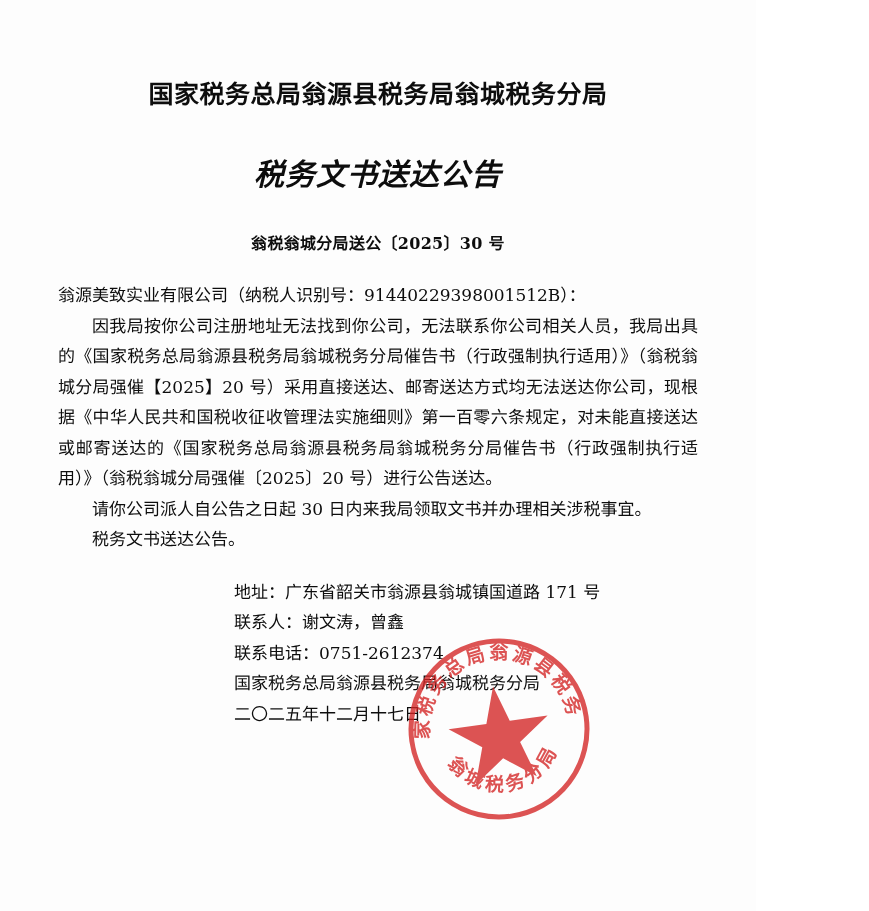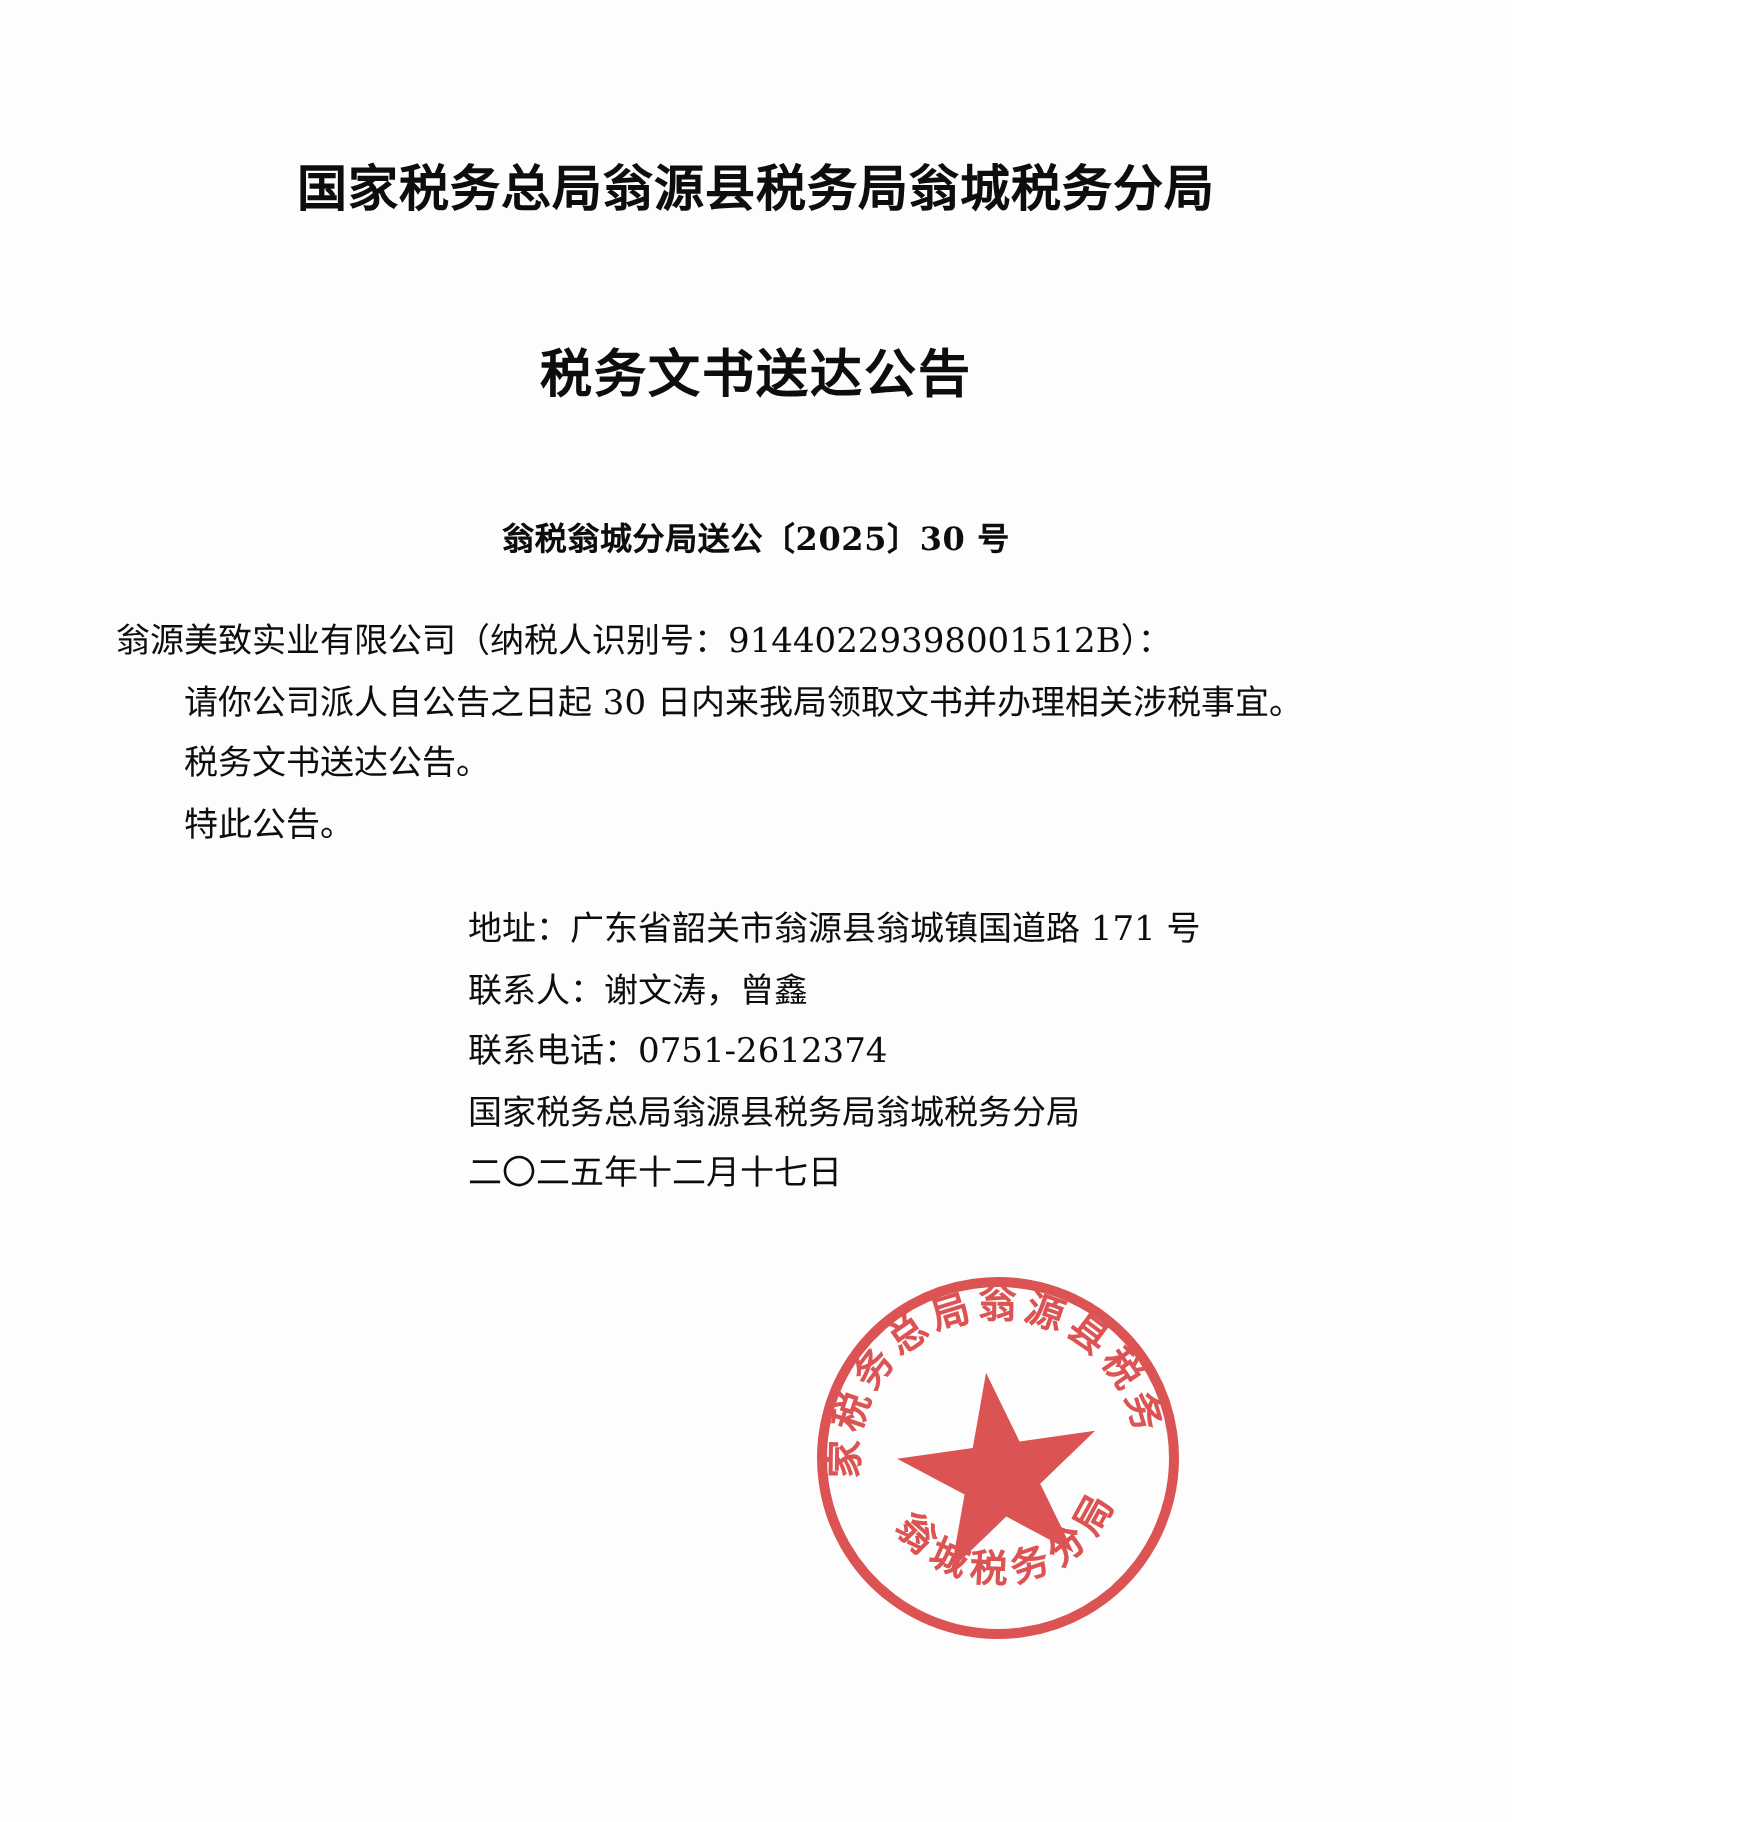--- a/index.html
+++ b/index.html
@@ -27,26 +27,27 @@
     text-align: center;
     font-size: 25px;
     font-weight: bold;
     letter-spacing: 0.5px;
     margin: 0;
     padding-top: 78px;
     line-height: 34px;
   }
   .doc-subtitle {
     text-align: center;
-    font-size: 26px;
+    font-size: 30px;
     font-weight: bold;
     letter-spacing: 1px;
-    margin: 13px;
+    margin: 0;
     padding-top: 46px;
     line-height: 34px;
+    font-style: italic;
   }
   .doc-number {
     text-align: center;
     font-size: 16px;
     font-weight: bold;
     margin: 0;
     padding-top: 38px;
     letter-spacing: 0.3px;
   }
   .body-block {
@@ -101,23 +102,23 @@
 <div class="page">
 
   <h1 class="doc-title">国家税务总局翁源县税务局翁城税务分局</h1>
 
   <h2 class="doc-subtitle">税务文书送达公告</h2>
 
   <div class="doc-number">翁税翁城分局送公〔2025〕30 号</div>
 
   <div class="body-block">
     <p>翁源美致实业有限公司（纳税人识别号：91440229398001512B）：</p>
+    <p class="indent">因我局按你公司注册地址无法找到你公司，无法联系你公司相关人员，我局出具的《国家税务总局翁源县税务局翁城税务分局催告书（行政强制执行适用）》（翁税翁城分局强催【2025】20 号）采用直接送达、邮寄送达方式均无法送达你公司，现根据《中华人民共和国税收征收管理法实施细则》第一百零六条规定，对未能直接送达或邮寄送达的《国家税务总局翁源县税务局翁城税务分局催告书（行政强制执行适用）》（翁税翁城分局强催〔2025〕20 号）进行公告送达。</p>
     <p class="indent">请你公司派人自公告之日起 30 日内来我局领取文书并办理相关涉税事宜。</p>
     <p class="indent">税务文书送达公告。</p>
-    <p class="indent">特此公告。</p>
   </div>
 
   <div class="sign-block">
     <p>地址：广东省韶关市翁源县翁城镇国道路 171 号</p>
     <p>联系人：谢文涛，曾鑫</p>
     <p>联系电话：0751-2612374</p>
     <p>国家税务总局翁源县税务局翁城税务分局</p>
     <p>二〇二五年十二月十七日</p>
   </div>
 

